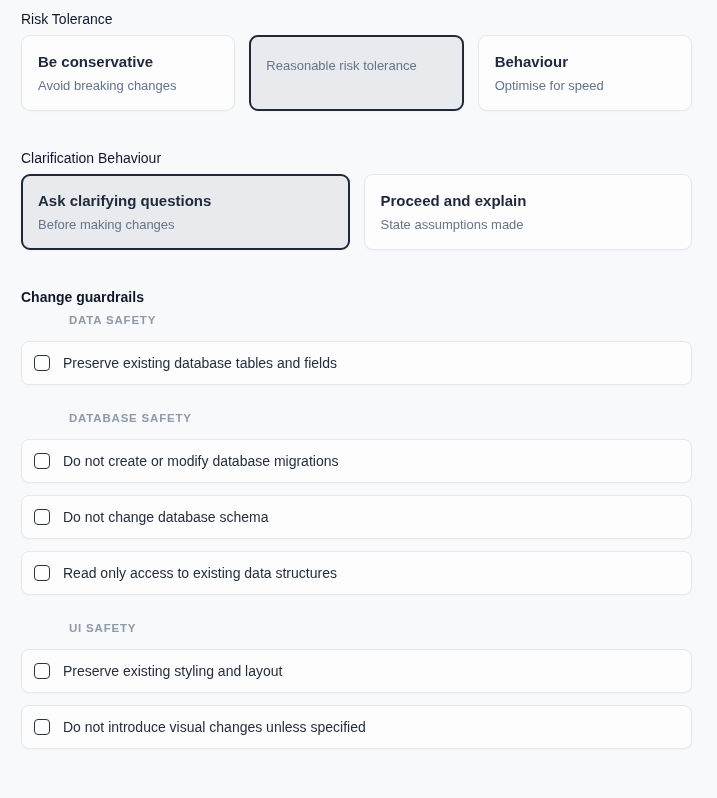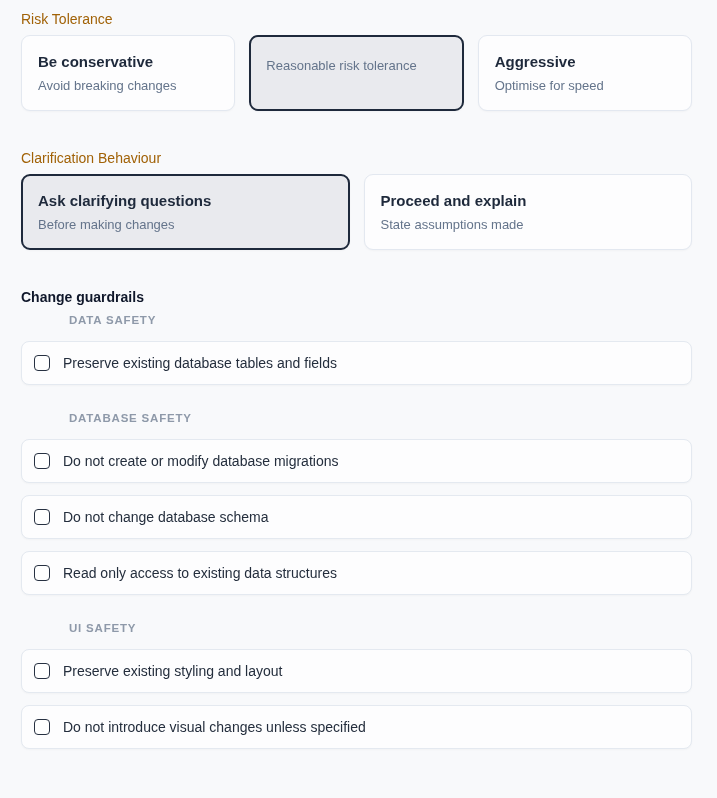--- a/index.html
+++ b/index.html
@@ -6,21 +6,21 @@
   html, body {
     width: 717px; height: 798px;
     background: #f8f9fb;
     font-family: "Liberation Sans", sans-serif;
     color: #1e293b;
     overflow: hidden;
   }
   .page { padding: 10px 25px 0 21px; width: 717px; }
 
   .section-label {
-    font-size: 14px; font-weight: 500; color: #a16207;
+    font-size: 14px; font-weight: 500; color: #0f172a;
     margin-bottom: 6px; line-height: 19px;
   }
 
   .options-row { display: flex; gap: 14px; margin-bottom: 38px; }
   .option-card {
     flex: 1;
     background: #fdfdfe;
     border: 1px solid #e3e8f0;
     border-radius: 9px;
     padding: 16px;
@@ -73,21 +73,21 @@
   <div class="section-label">Risk Tolerance</div>
   <div class="options-row">
     <div class="option-card">
       <div class="option-title">Be conservative</div>
       <div class="option-subtitle">Avoid breaking changes</div>
     </div>
     <div class="option-card selected">
       <div class="option-subtitle">Reasonable risk tolerance</div>
     </div>
     <div class="option-card">
-      <div class="option-title">Aggressive</div>
+      <div class="option-title">Behaviour</div>
       <div class="option-subtitle">Optimise for speed</div>
     </div>
   </div>
 
   <div class="section-label">Clarification Behaviour</div>
   <div class="options-row">
     <div class="option-card selected">
       <div class="option-title">Ask clarifying questions</div>
       <div class="option-subtitle">Before making changes</div>
     </div>

